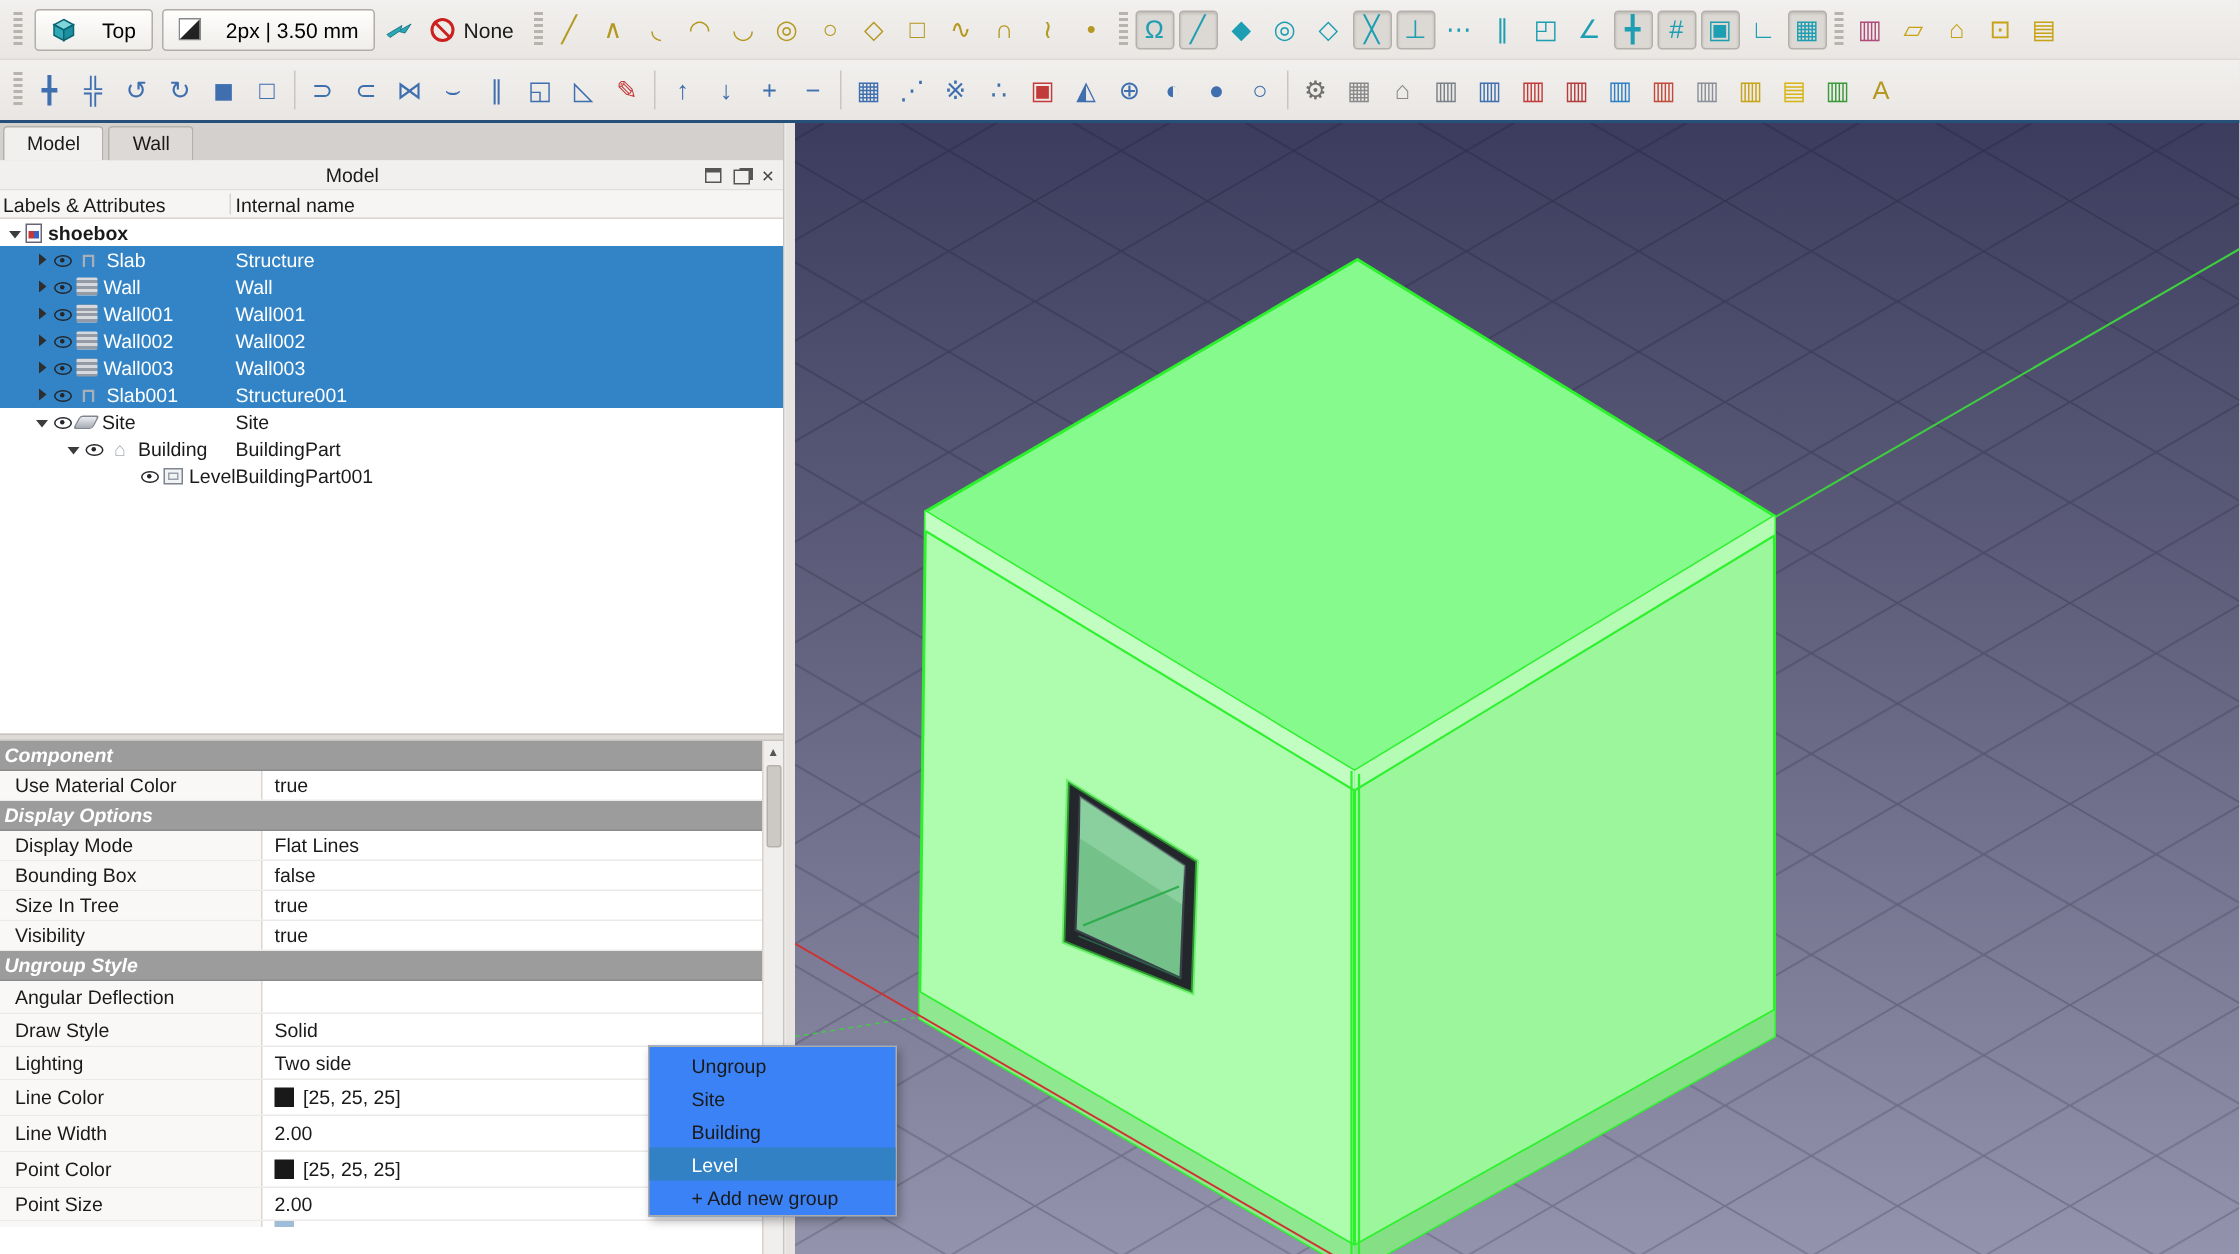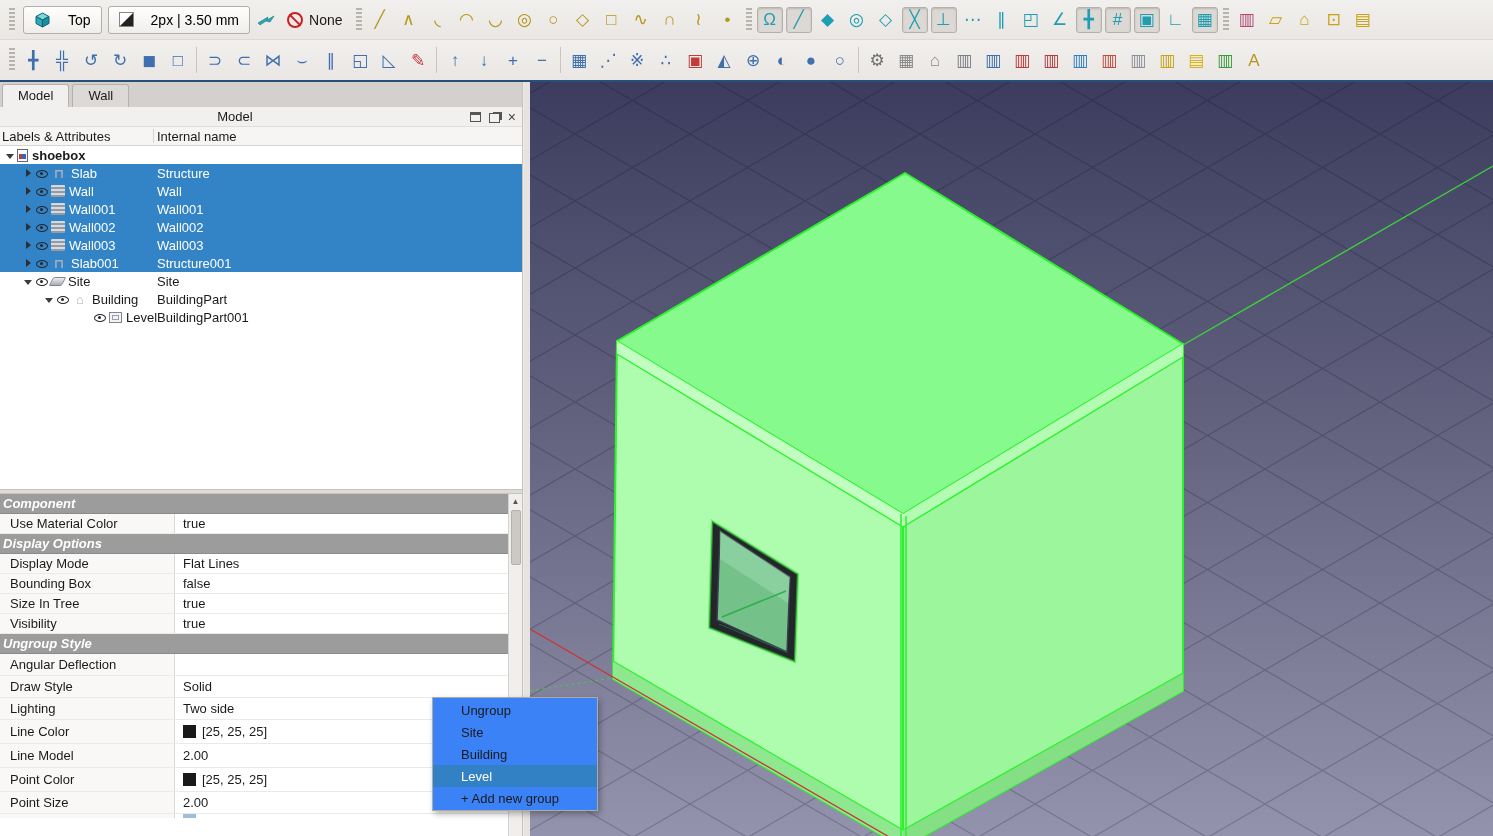--- a/index.html
+++ b/index.html
@@ -602,21 +602,21 @@
           </span>
         </div>
         <div class="prow t24">
           <span class="plabel">Line Color</span>
           <span class="pvalue">
             <span class="swatch" style="background: rgb(25, 25, 25);"></span>
             <span>[25, 25, 25]</span>
           </span>
         </div>
         <div class="prow t24">
-          <span class="plabel">Line Model</span>
+          <span class="plabel">Line Width</span>
           <span class="pvalue">
 
             <span>2.00</span>
           </span>
         </div>
         <div class="prow t24">
           <span class="plabel">Point Color</span>
           <span class="pvalue">
             <span class="swatch" style="background: rgb(25, 25, 25);"></span>
             <span>[25, 25, 25]</span>

